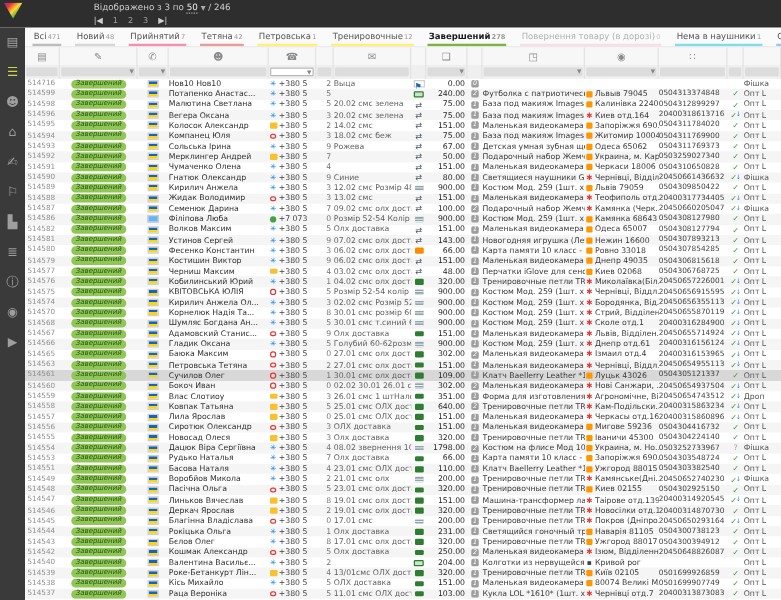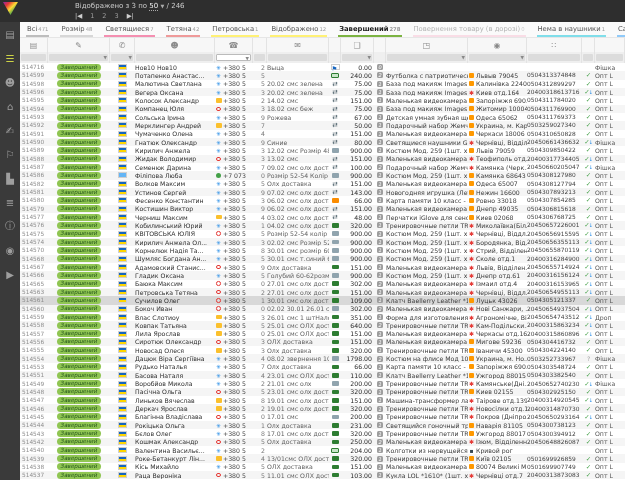--- a/index.html
+++ b/index.html
@@ -122,25 +122,25 @@
       <div class="sb-ic">⚐</div>
       <div class="sb-ic">▙</div>
       <div class="sb-ic">≣</div>
       <div class="sb-ic">ⓘ</div>
       <div class="sb-ic">◉</div>
       <div class="sb-ic">▶</div>
     </div>
 
   <div id="tabs">
       <div class="tab" style="border-bottom-color: rgb(189, 189, 189);"><span>Всі</span><span class="cnt">471</span></div>
-      <div class="tab" style="border-bottom-color: rgb(215, 215, 215);"><span>Розмір</span><span class="cnt">48</span></div>
-      <div class="tab" style="border-bottom-color: rgb(244, 143, 177);"><span>Светящиеся</span><span class="cnt">7</span></div>
+      <div class="tab" style="border-bottom-color: rgb(215, 215, 215);"><span>Новий</span><span class="cnt">48</span></div>
+      <div class="tab" style="border-bottom-color: rgb(244, 143, 177);"><span>Прийнятий</span><span class="cnt">7</span></div>
       <div class="tab" style="border-bottom-color: rgb(239, 154, 154);"><span>Тетяна</span><span class="cnt">42</span></div>
       <div class="tab" style="border-bottom-color: rgb(255, 241, 118);"><span>Петровська</span><span class="cnt">1</span></div>
-      <div class="tab" style="border-bottom-color: rgb(255, 241, 118);"><span>Відображено</span><span class="cnt">12</span></div>
+      <div class="tab" style="border-bottom-color: rgb(255, 241, 118);"><span>Тренировочные</span><span class="cnt">12</span></div>
       <div class="tab active" style="border-bottom-color: rgb(124, 179, 66);"><span>Завершений</span><span class="cnt">278</span></div>
       <div class="tab dim" style="border-bottom-color: rgb(248, 187, 208);"><span>Повернення товару (в дорозі)</span><span class="cnt">0</span></div>
       <div class="tab" style="border-bottom-color: rgb(128, 222, 234);"><span>Нема в наушники</span><span class="cnt">1</span></div>
       <div class="tab" style="border-bottom-color: rgb(144, 202, 249);"><span>Самовивіз</span></div>
     </div>
 
   <div id="thead">
       <div class="h-cell" style="width: 28px;">▤</div>
       <div class="h-cell" style="width: 62px;">✎</div>
       <div class="h-cell" style="width: 25px;">✆</div>

